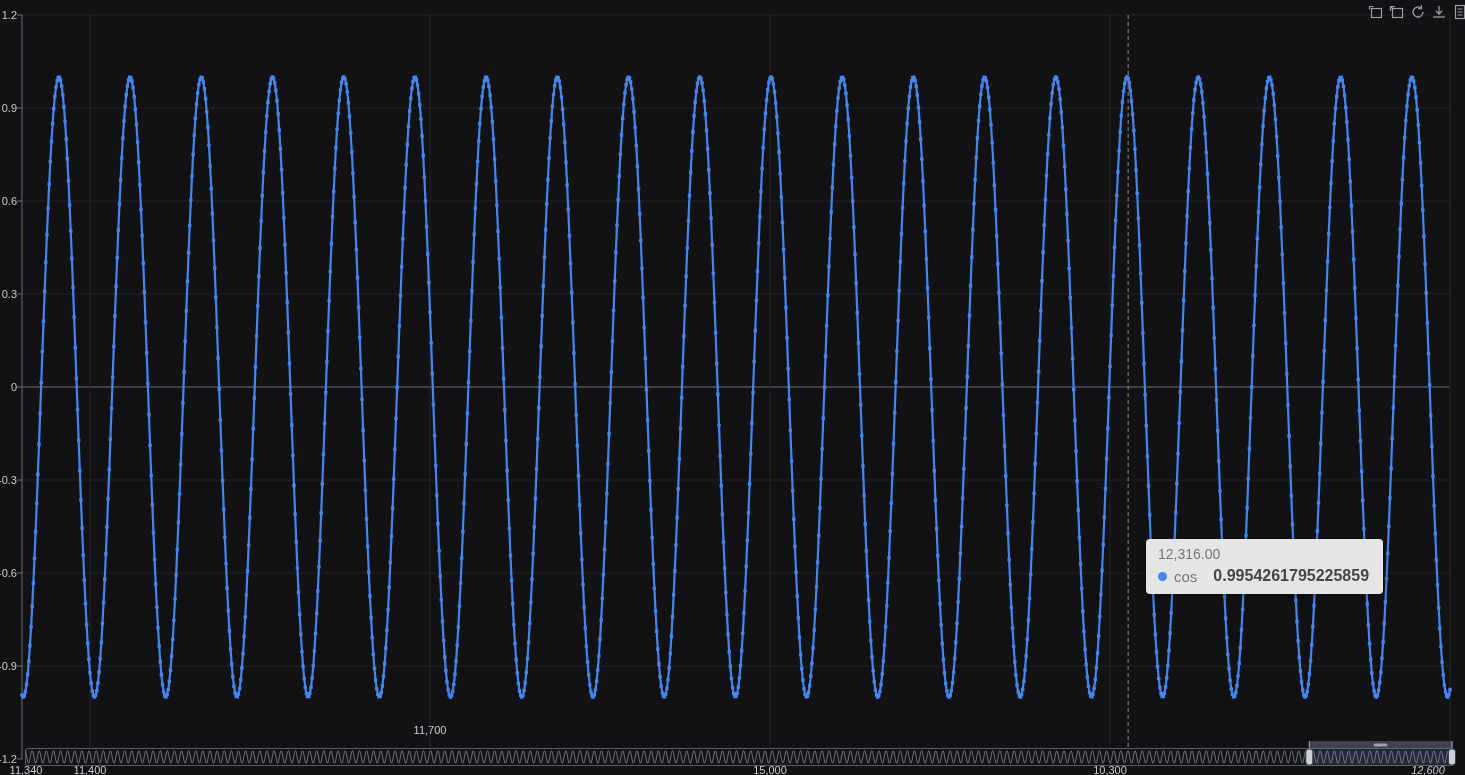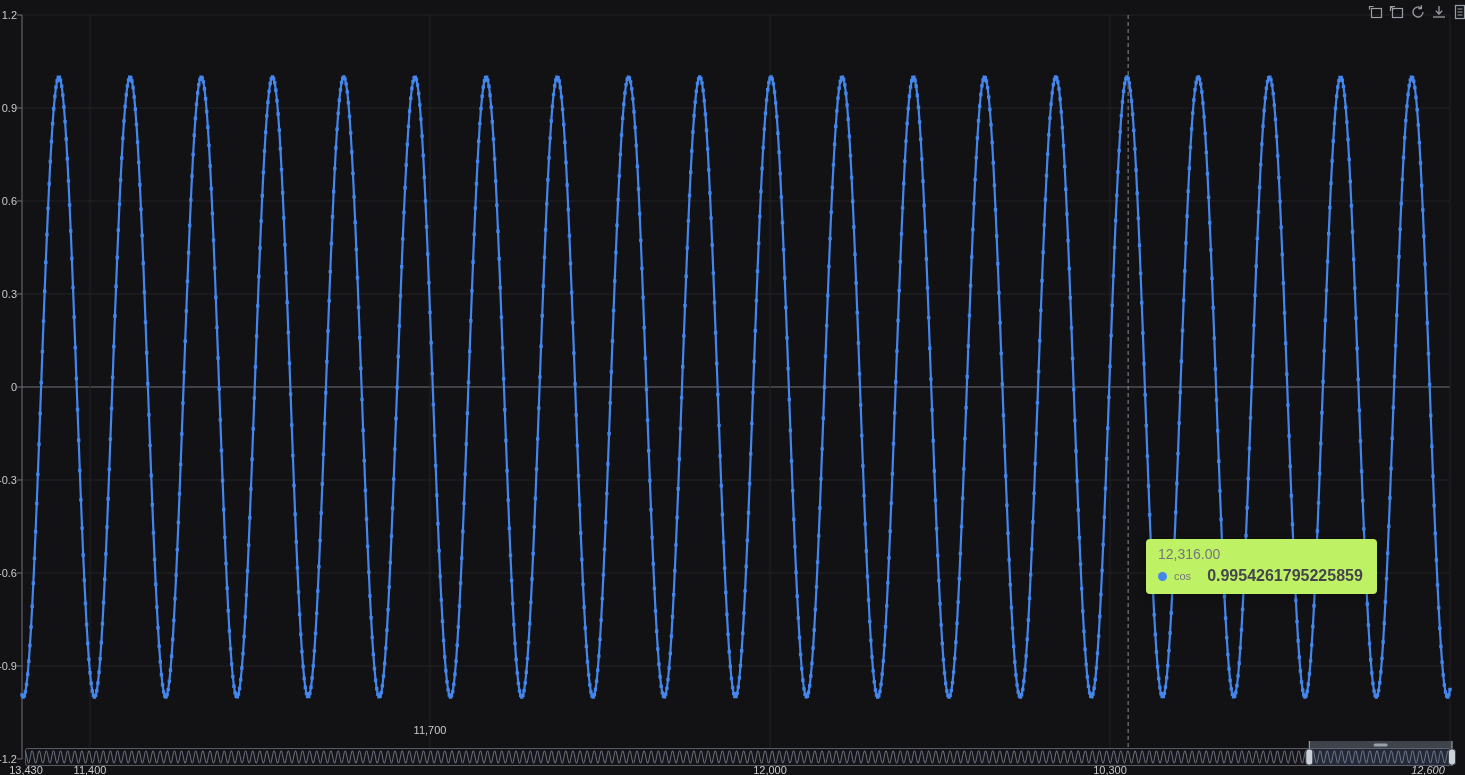--- a/index.html
+++ b/index.html
@@ -17,34 +17,34 @@
   }
   .y-label{text-align:right;width:20px;}
   .x-label{text-align:center;width:44px;margin-left:-22px;}
   #toolbar{
     position:absolute;top:4px;left:1368px;display:flex;gap:5px;align-items:center;
   }
   .tool-icon{width:16px;height:16px;display:block;cursor:pointer;}
   .tool-icon svg{display:block;}
   #tooltip{
     position:absolute;left:1146px;top:539px;
-    background:#bef264;border-radius:4px;
+    background:#e5e5e5;border-radius:4px;
     box-shadow:0 2px 10px rgba(0,0,0,0.35);
     padding:7px 14px 9px 12px;
     z-index:5;pointer-events:none;
   }
   #tooltip .tt-title{
     font-size:14px;color:#74747e;margin-bottom:5px;
   }
   #tooltip .tt-row{display:flex;align-items:center;}
   #tooltip .tt-dot{
     width:9px;height:9px;border-radius:50%;background:#4486ec;
     flex:0 0 auto;margin-right:7px;
   }
-  #tooltip .tt-series{font-size:11px;color:#74747e;}
+  #tooltip .tt-series{font-size:15px;color:#74747e;}
   #tooltip .tt-value{
     font-size:16px;font-weight:700;color:#45454d;margin-left:16px;
     white-space:nowrap;
   }
 </style>
 </head>
 <body>
 
 <div id="stage">
 
@@ -92,24 +92,24 @@
       <div class="axis-label y-label" style="left: -3px; top: 102px;">0.9</div>
       <div class="axis-label y-label" style="left: -3px; top: 195px;">0.6</div>
       <div class="axis-label y-label" style="left: -3px; top: 288px;">0.3</div>
       <div class="axis-label y-label" style="left: -3px; top: 381px;">0</div>
       <div class="axis-label y-label" style="left: -3px; top: 474px;">-0.3</div>
       <div class="axis-label y-label" style="left: -3px; top: 567px;">-0.6</div>
       <div class="axis-label y-label" style="left: -3px; top: 660px;">-0.9</div>
       <div class="axis-label y-label" style="left: -3px; top: 753px;">-1.2</div>
     </div>
   <div id="x-labels">
-      <div class="axis-label x-label" style="left: 26px; top: 764px;">13,430</div>
+      <div class="axis-label x-label" style="left: 26px; top: 764px;">11,340</div>
       <div class="axis-label x-label" style="left: 90px; top: 764px;">11,400</div>
       <div class="axis-label x-label" style="left: 430px; top: 724px;">11,700</div>
-      <div class="axis-label x-label" style="left: 770px; top: 764px;">12,000</div>
+      <div class="axis-label x-label" style="left: 770px; top: 764px;">15,000</div>
       <div class="axis-label x-label" style="left: 1110px; top: 764px;">10,300</div>
       <div class="axis-label x-label" style="left: 1428px; top: 764px; font-style: italic;">12,600</div>
     </div>
 
   <div id="toolbar">
     <span class="tool-icon">
       <svg width="16" height="16" viewBox="0 0 16 16" fill="none" stroke="#999da5" stroke-width="1.2">
         <path d="M1.5 5.5 V2.5 H5.5"></path>
         <rect x="3.5" y="4.5" width="10" height="9"></rect>
       </svg>

